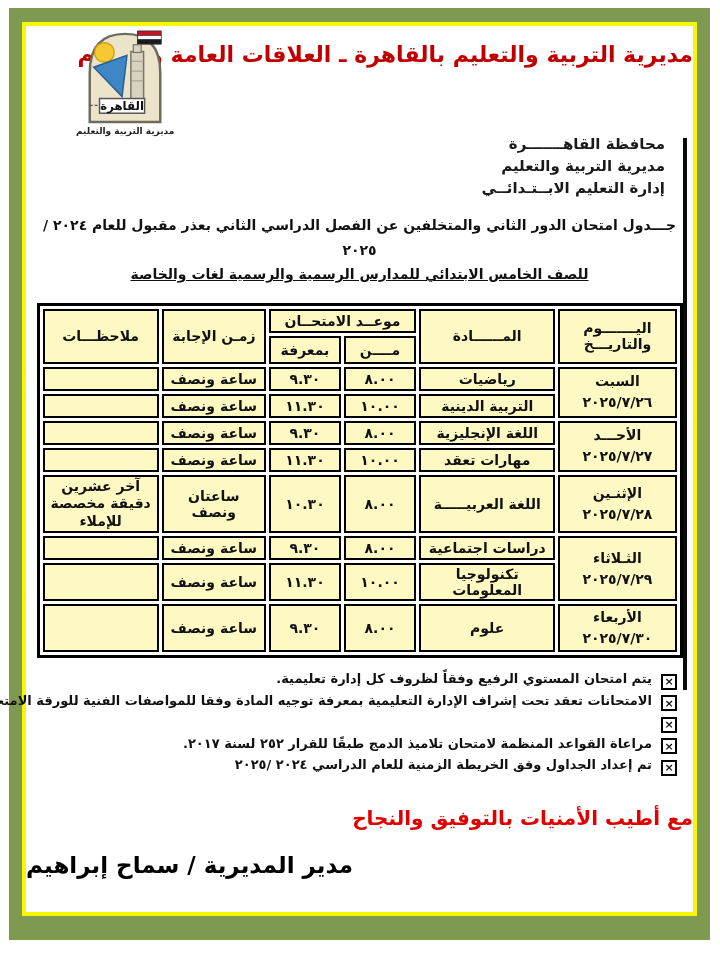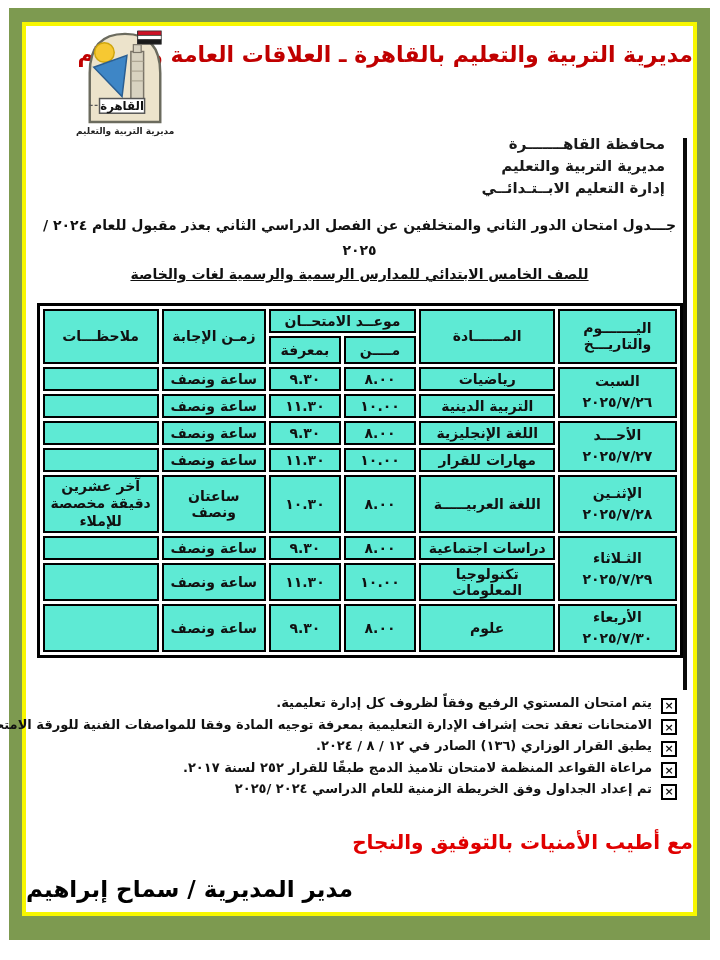--- a/index.html
+++ b/index.html
@@ -46,31 +46,31 @@
   .title-line2{text-decoration:underline;}
   
   table.schedule{
     margin:16px auto 0;border-collapse:separate;border-spacing:3px;
     border:3px solid #000;table-layout:fixed;width:646px;
     background:#ffffff;
   }
   table.schedule th, table.schedule td{
     border:2px solid #000;text-align:center;vertical-align:middle;
     font-weight:bold;font-size:14px;color:#111;padding:1px 3px;
-    background:#5eead4;overflow:hidden;
+    background:#fef9c3;overflow:hidden;
   }
   table.schedule thead tr.h1{height:24px;}
   table.schedule thead tr.h2{height:28px;}
   table.schedule tbody tr{height:24px;}
   table.schedule tbody tr.tall{height:48px;}
   td.note-cell{font-size:12.5px;line-height:1.25;}
   td.day-cell{line-height:1.5;}
   
   .footnotes{
-    margin-top:34px;padding-right:16px;padding-left:34px;text-align:right;
+    margin-top:10px;padding-right:16px;padding-left:34px;text-align:right;
     font-size:13px;font-weight:bold;color:#111;line-height:1.65;
   }
   .note-line{white-space:nowrap;}
   .xbox{
     display:inline-flex;align-items:center;justify-content:center;
     width:12px;height:12px;border:2px solid #000;margin-left:9px;
     vertical-align:-2px;font-size:11px;font-weight:bold;line-height:1;
   }
   .xbox::before{content:"×";}
   
@@ -179,21 +179,21 @@
               <div>الأحـــد</div>
               <div>٢٠٢٥/٧/٢٧</div>
             </td>
             <td>اللغة الإنجليزية</td>
             <td>٨.٠٠</td>
             <td>٩.٣٠</td>
             <td>ساعة ونصف</td>
             <td class="note-cell"></td>
           </tr>
           <tr>
-            <td>مهارات للقرار</td>
+            <td>مهارات تعقد</td>
             <td>١٠.٠٠</td>
             <td>١١.٣٠</td>
             <td>ساعة ونصف</td>
             <td class="note-cell"></td>
           </tr>
           <tr class="tall">
             <td rowspan="1" class="day-cell">
               <div>الإثنـين</div>
               <div>٢٠٢٥/٧/٢٨</div>
             </td>
@@ -231,21 +231,21 @@
             <td>٩.٣٠</td>
             <td>ساعة ونصف</td>
             <td class="note-cell"></td>
           </tr>
         </tbody>
     </table>
 
     <div class="footnotes">
         <div class="note-line"><span class="xbox"></span><span>يتم امتحان المستوي الرفيع وفقاً لظروف كل إدارة تعليمية.</span></div>
         <div class="note-line"><span class="xbox"></span><span>الامتحانات تعقد تحت إشراف الإدارة التعليمية بمعرفة توجيه المادة وفقا للمواصفات الفنية للورقة الامتحانية.</span></div>
-        <div class="note-line"><span class="xbox"></span><span>يطبق القرار الوزاري (١٣٦) الصادر في ١٢ / ٨ / ٢٠٢٤.</span></div>
+        <div class="note-line"><span class="xbox"></span></div>
         <div class="note-line"><span class="xbox"></span><span>مراعاة القواعد المنظمة لامتحان تلاميذ الدمج طبقًا للقرار ٢٥٢ لسنة ٢٠١٧.</span></div>
         <div class="note-line"><span class="xbox"></span><span>تم إعداد الجداول وفق الخريطة الزمنية للعام الدراسي ٢٠٢٤ /٢٠٢٥</span></div>
       </div>
 
     <div class="wishes">مع أطيب الأمنيات بالتوفيق والنجاح</div>
     <div class="signature">مدير المديرية / سماح إبراهيم</div>
 
   </div>
 </div>
 

